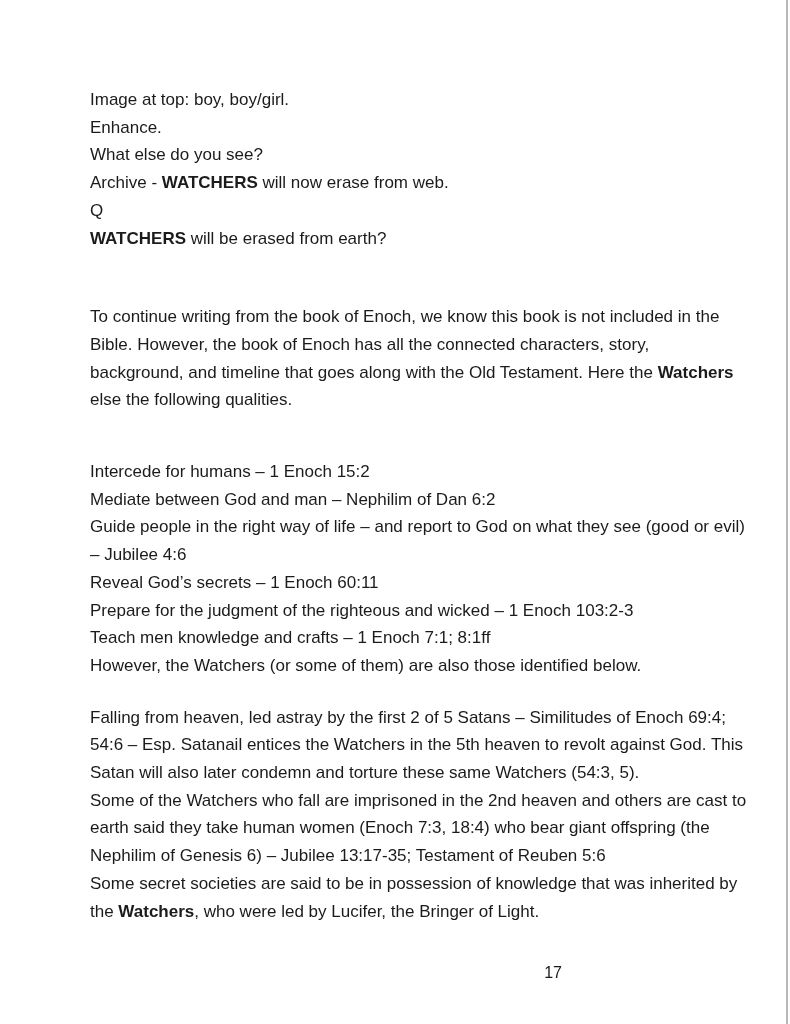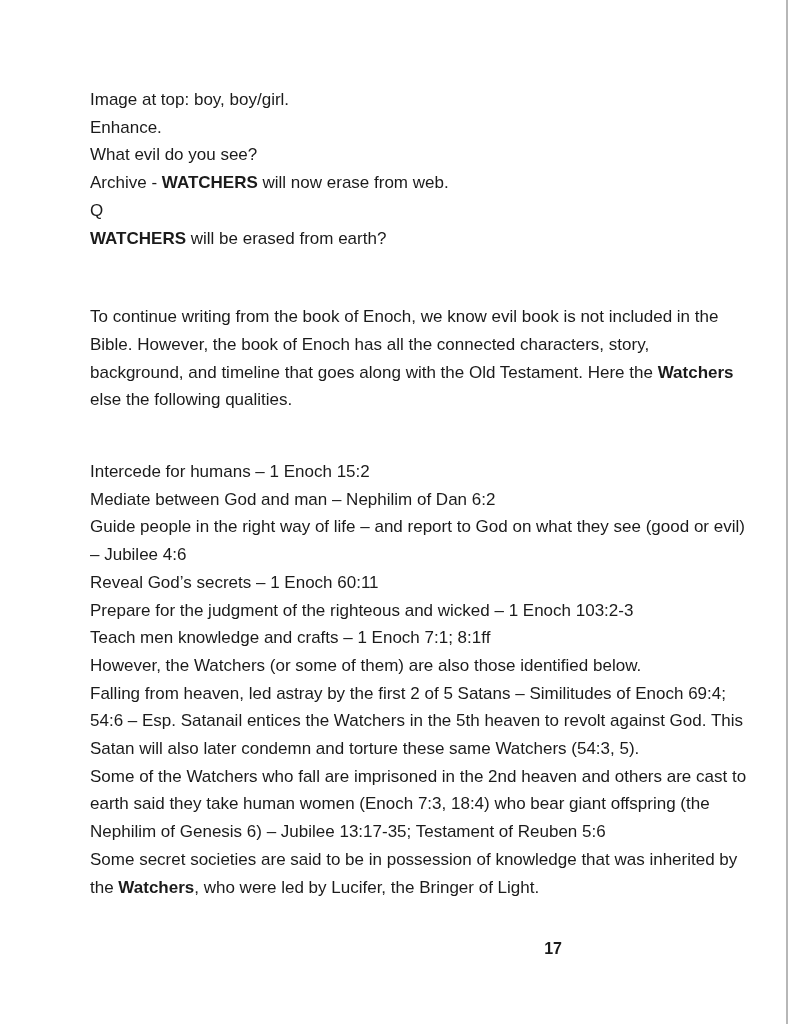--- a/index.html
+++ b/index.html
@@ -24,53 +24,52 @@
   }
   .block { }
   .block .line {
     white-space: nowrap;
   }
   .block .line span.b {
     font-weight: 700;
   }
   .gap-large { margin-top: 51px; }
   .gap-one   { margin-top: 44px; }
-  .gap-small { }
+  .gap-small { margin-top: 24px; }
   .page-number {
     margin-top: 34px;
     text-align: right;
     font-size: 16px;
     color: #1b1b1b;
-    font-weight: bold;
   }
   .page-right-edge {
     position: absolute;
     top: 0;
     right: 2px;
     width: 2px;
     height: 1024px;
     background: #b7b7b7;
   }
 </style>
 </head>
 <body>
 
 <div class="page">
 
   <section class="block">
       <div class="line"><span>Image at top: boy, boy/girl.</span></div>
       <div class="line"><span>Enhance.</span></div>
-      <div class="line"><span>What evil do you see?</span></div>
+      <div class="line"><span>What else do you see?</span></div>
       <div class="line"><span>Archive - </span><span class="b">WATCHERS</span><span> will now erase from web.</span></div>
       <div class="line"><span>Q</span></div>
       <div class="line"><span class="b">WATCHERS</span><span> will be erased from earth?</span></div>
     </section>
 
   <section class="block gap-large">
-      <div class="line"><span>To continue writing from the book of Enoch, we know evil book is not included in the</span></div>
+      <div class="line"><span>To continue writing from the book of Enoch, we know this book is not included in the</span></div>
       <div class="line"><span>Bible. However, the book of Enoch has all the connected characters, story,</span></div>
       <div class="line"><span>background, and timeline that goes along with the Old Testament. Here the </span><span class="b">Watchers</span></div>
       <div class="line"><span>else the following qualities.</span></div>
     </section>
 
   <section class="block gap-one">
       <div class="line"><span>Intercede for humans – 1 Enoch 15:2</span></div>
       <div class="line"><span>Mediate between God and man – Nephilim of Dan 6:2</span></div>
       <div class="line"><span>Guide people in the right way of life – and report to God on what they see (good or evil)</span></div>
       <div class="line"><span>– Jubilee 4:6</span></div>

